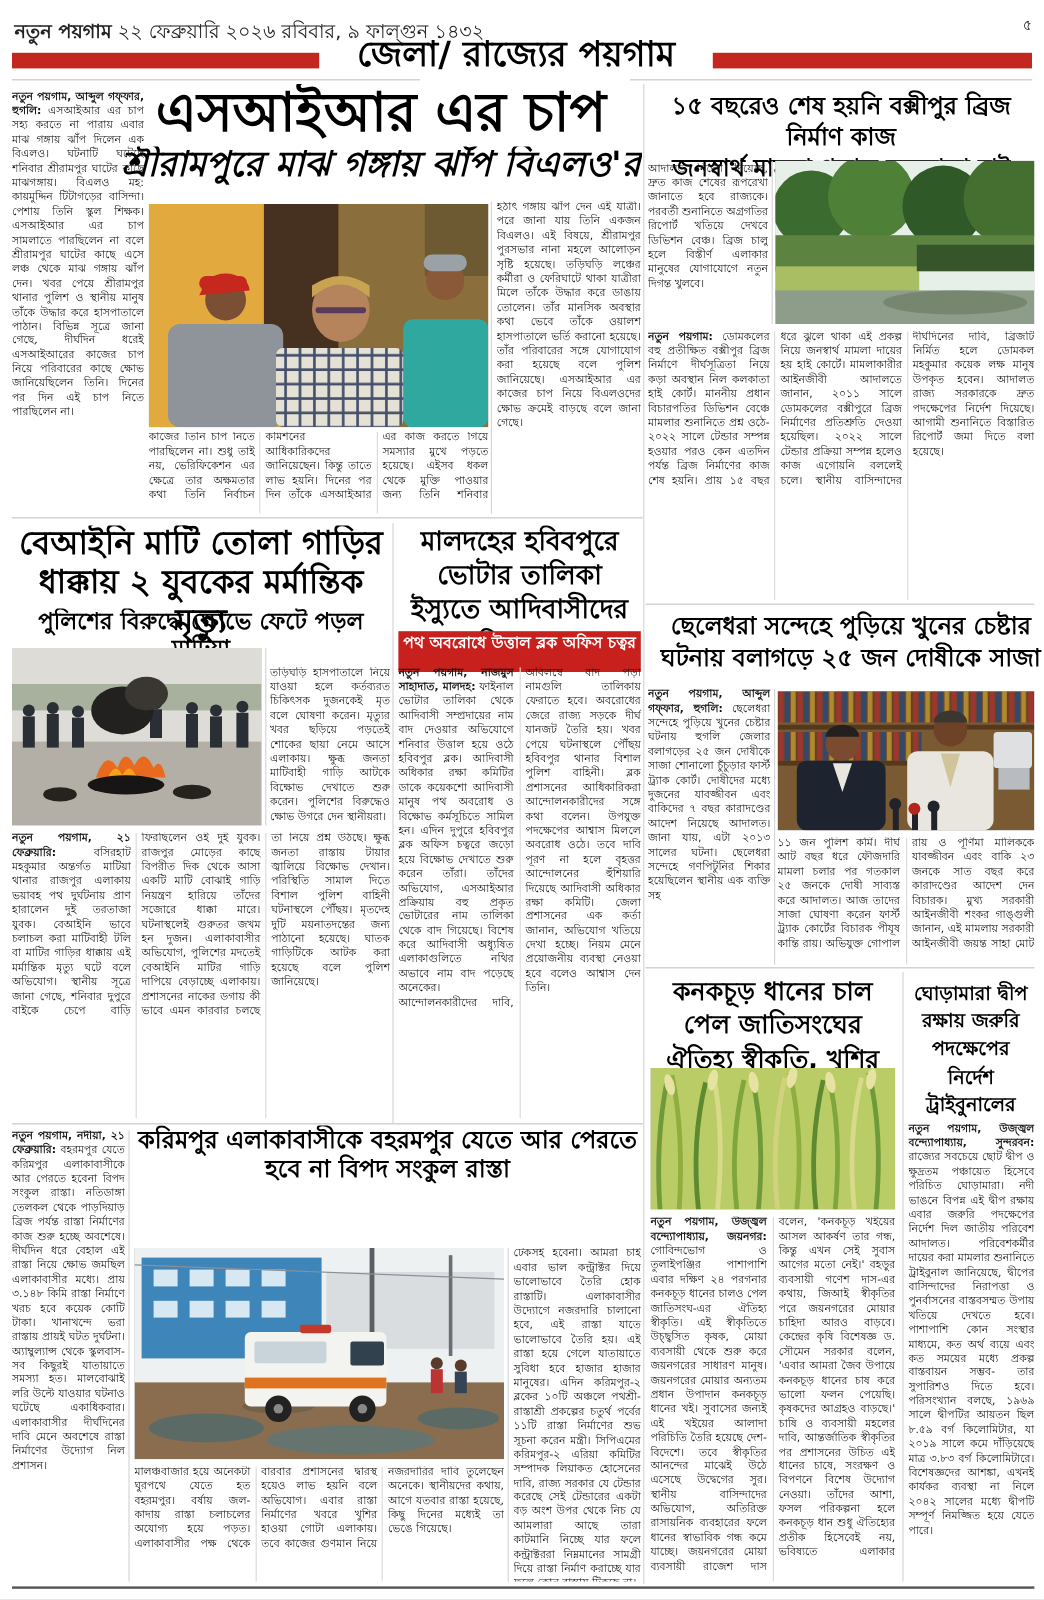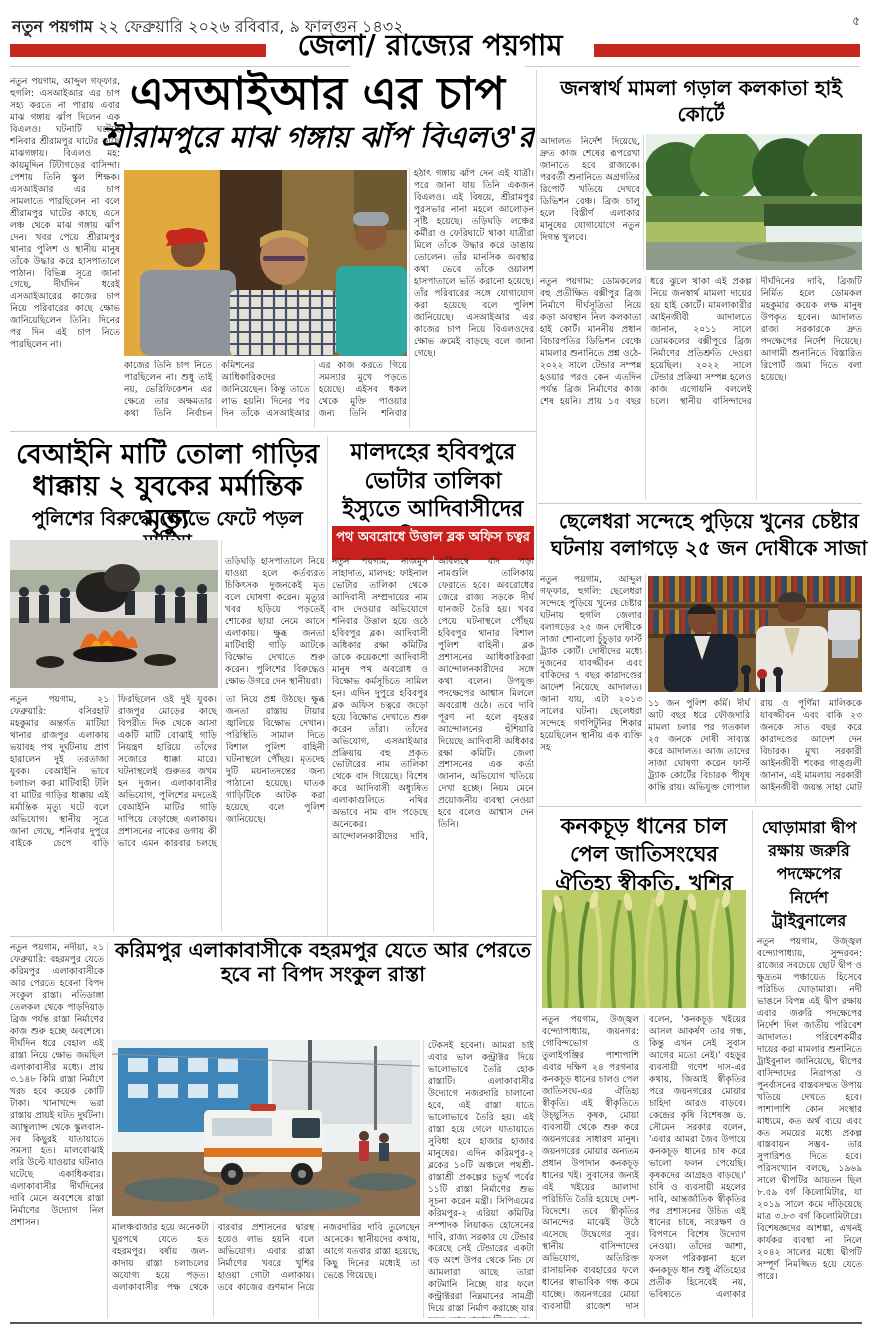--- a/index.html
+++ b/index.html
@@ -1,21 +1,21 @@
 <!DOCTYPE html>
 <html><head>
 <meta charset="utf-8">
 <style>
   html,body{margin:0;padding:0;background:#e9e9e9;}
   .page{position:relative;width:870px;height:1333px;background:#ffffff;margin:0 auto;
         font-family:"DejaVu Sans","Liberation Sans",sans-serif;color:#111;overflow:hidden;
         box-shadow:0 0 4px rgba(0,0,0,.25);}
   .abs{position:absolute;}
   .bt{font-size:9px;line-height:1.33;text-align:justify;color:#161616;overflow:hidden;}
-  .bt b{font-weight:400;margin-top:44px;}
+  .bt b{font-weight:700;margin-top:44px;}
   .c2{column-count:2;column-gap:10px;column-rule:1px solid #dcdcdc;}
   .c3{column-count:3;column-gap:9px;column-rule:1px solid #dcdcdc;}
   .hl{font-weight:700;color:#000;text-align:center;overflow:hidden;}
   .hrule{background:#c9c9c9;height:1px;}
   .vrule{background:#d6d6d6;width:1px;}
   .redbar{background:#c3271d;}
   .strip{background:#c8201d;color:#fff;font-weight:700;text-align:center;
          font-size:13px;line-height:22px;overflow:hidden;}
   .dateline{font-size:16px;color:#222;}
   .photo{overflow:hidden;background:#ccc;}
@@ -75,20 +75,21 @@
       <rect x="139" y="86" width="42" height="5" rx="2" fill="#5a3a5a"></rect>
     </svg>
   </div>
 
   <div class="abs bt c3" style="left:124px;top:360px;width:283px;height:68px;">কাজের তিনি চাপ নিতে পারছিলেন না। শুধু তাই নয়, ভেরিফিকেশন এর ক্ষেত্রে তার অক্ষমতার কথা তিনি নির্বাচন কমিশনের আধিকারিকদের জানিয়েছেন। কিন্তু তাতে লাভ হয়নি। দিনের পর দিন তাঁকে এসআইআর এর কাজ করতে গিয়ে সমস্যার মুখে পড়তে হয়েছে। এইসব ধকল থেকে মুক্তি পাওয়ার জন্য তিনি শনিবার সকালে ব্যারাকপুর থেকে শ্রীরামপুরে আসেন। পরে শ্রীরামপুর থেকে ব্যারাকপুরের দিকে যাওয়ার সময় হঠাৎ এসআইআর এর নথি ভর্তি ব্যাগ মোবাইল ফোন লঞ্চে রেখে গঙ্গায় ঝাঁপ দিয়ে আত্মহত্যার চেষ্টা করেন। ফেরিঘাট কর্মি বাবলু বলেন,</div>
 
   <div class="abs vrule" style="left:409px;top:168px;height:260px;"></div>
   <div class="abs bt" style="left:414px;top:168px;width:120px;height:260px;">হঠাৎ গঙ্গায় ঝাঁপ দেন এই যাত্রী। পরে জানা যায় তিনি একজন বিএলও। এই বিষয়ে, শ্রীরামপুর পুরসভার নানা মহলে আলোড়ন সৃষ্টি হয়েছে। তড়িঘড়ি লঞ্চের কর্মীরা ও ফেরিঘাটে থাকা যাত্রীরা মিলে তাঁকে উদ্ধার করে ডাঙায় তোলেন। তাঁর মানসিক অবস্থার কথা ভেবে তাঁকে ওয়ালশ হাসপাতালে ভর্তি করানো হয়েছে। তাঁর পরিবারের সঙ্গে যোগাযোগ করা হয়েছে বলে পুলিশ জানিয়েছে। এসআইআর এর কাজের চাপ নিয়ে বিএলওদের ক্ষোভ ক্রমেই বাড়ছে বলে জানা গেছে।</div>
 
   <div class="abs hl" style="left:540px;top:75px;width:322px;font-size:20px;line-height:1.3;">
+    <div>১৫ বছরেও শেষ হয়নি বক্সীপুর ব্রিজ নির্মাণ কাজ</div>
     <div>জনস্বার্থ মামলা গড়াল কলকাতা হাই কোর্টে</div>
   </div>
   <div class="abs bt" style="left:540px;top:136px;width:100px;height:134px;">আদালত নির্দেশ দিয়েছে, দ্রুত কাজ শেষের রূপরেখা জানাতে হবে রাজ্যকে। পরবর্তী শুনানিতে অগ্রগতির রিপোর্ট খতিয়ে দেখবে ডিভিশন বেঞ্চ। ব্রিজ চালু হলে বিস্তীর্ণ এলাকার মানুষের যোগাযোগে নতুন দিগন্ত খুলবে।</div>
   <div class="abs vrule" style="left:643px;top:134px;height:136px;"></div>
   <div class="abs photo" style="left:646px;top:134px;width:216px;height:136px;">
     <svg viewBox="0 0 216 136" preserveAspectRatio="none">
       <rect width="216" height="136" fill="#e7efe9"></rect>
       <circle cx="30" cy="40" r="32" fill="#3c6b2f"></circle>
       <circle cx="80" cy="30" r="36" fill="#4f8038"></circle>
       <circle cx="140" cy="38" r="34" fill="#2f5a28"></circle>

